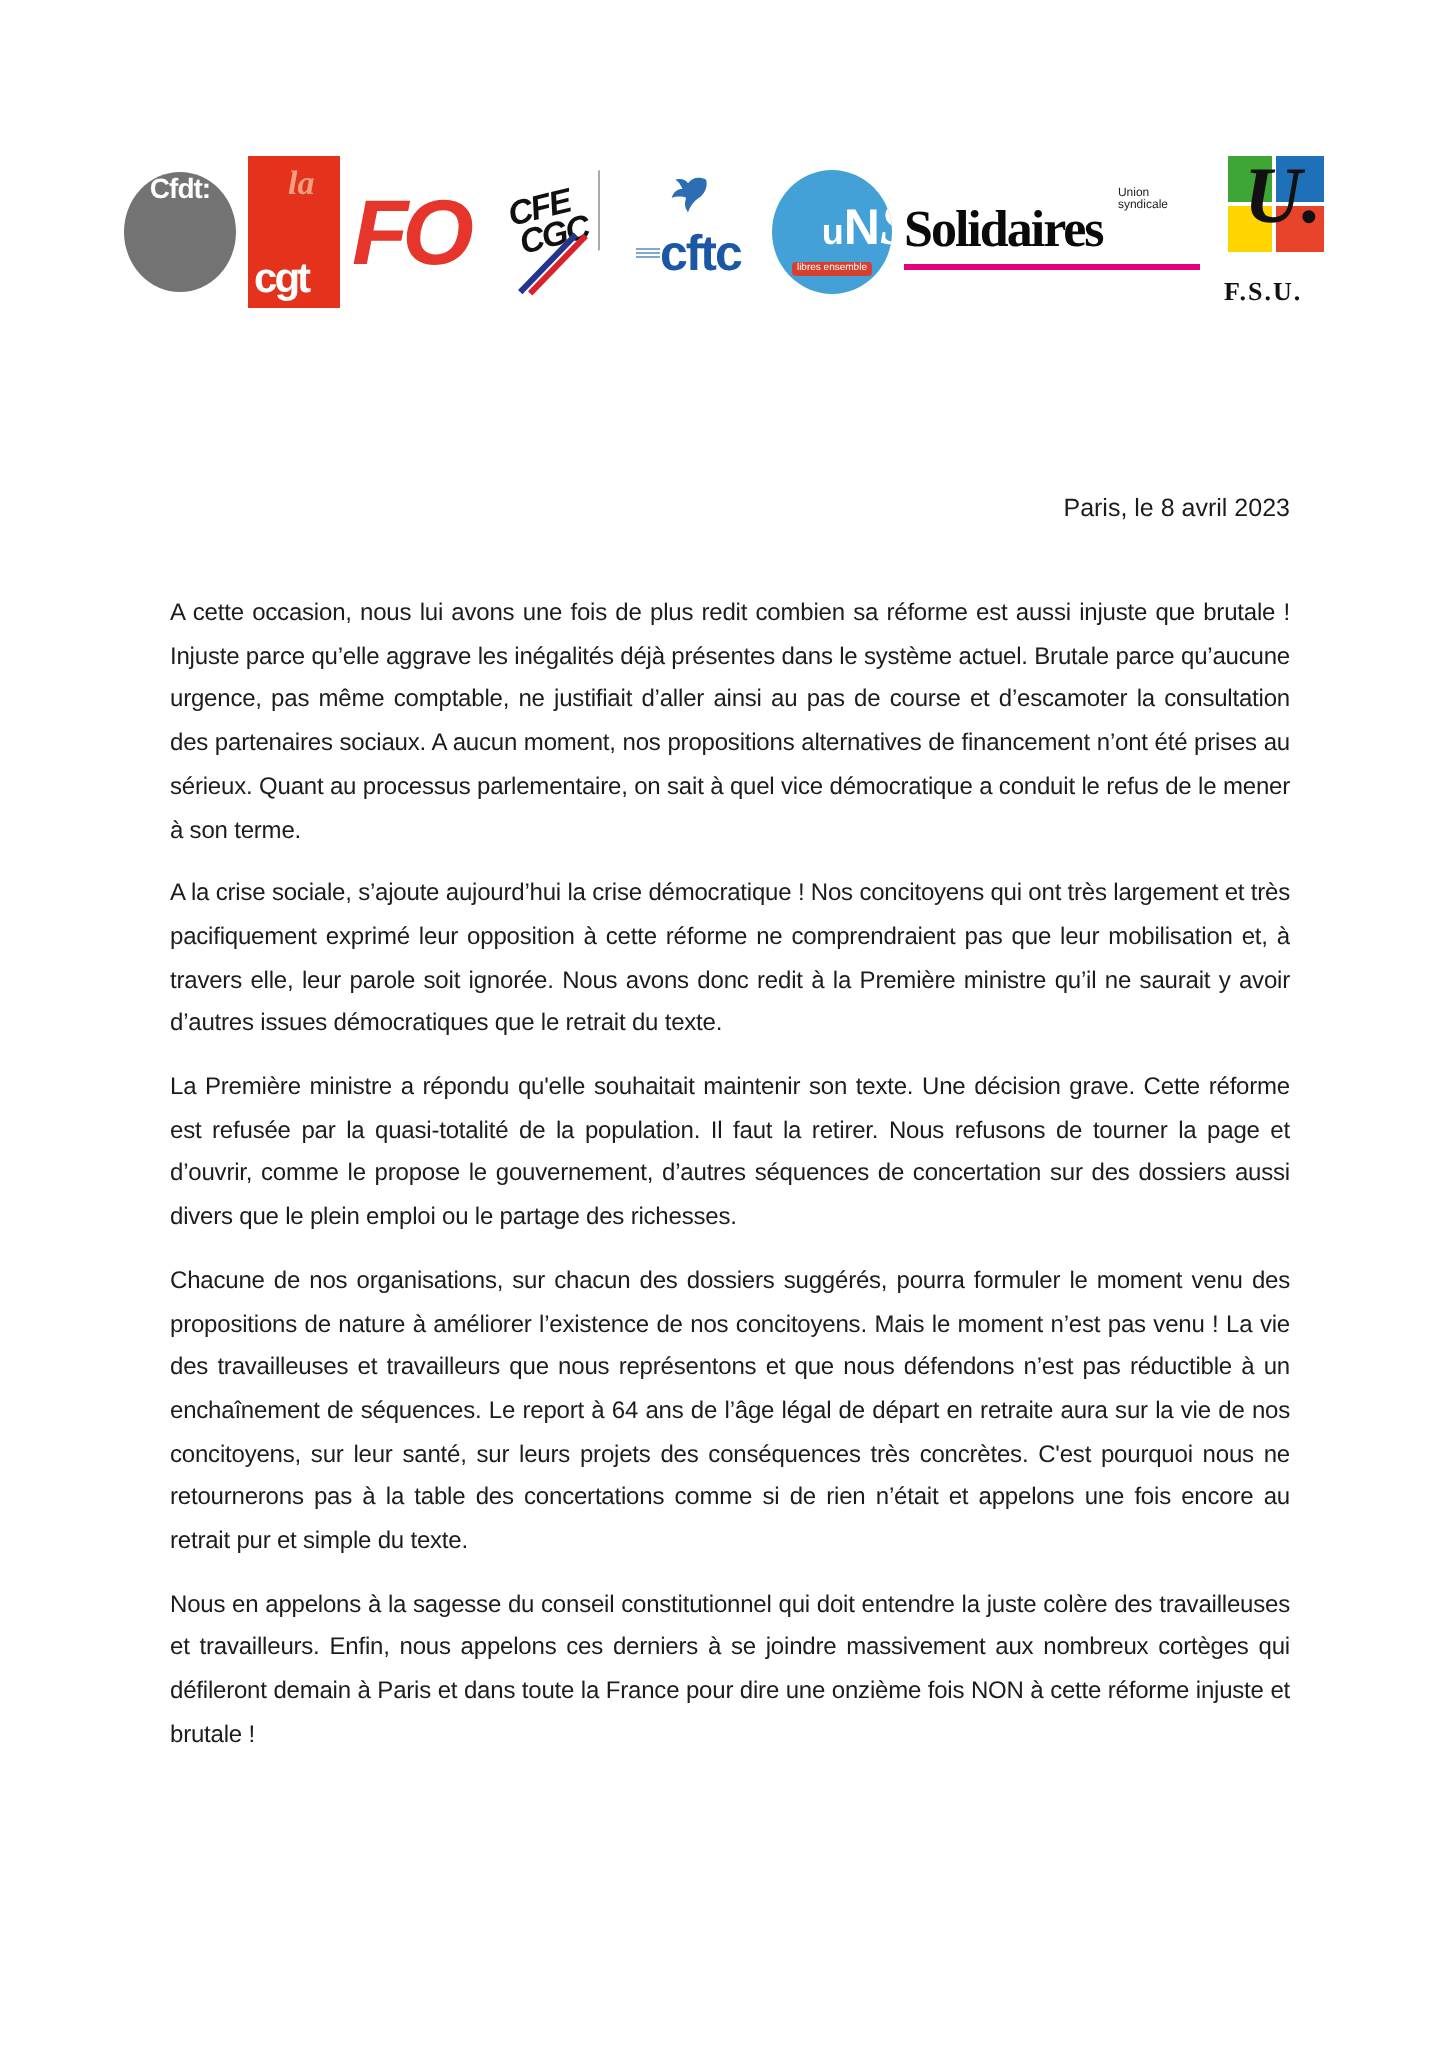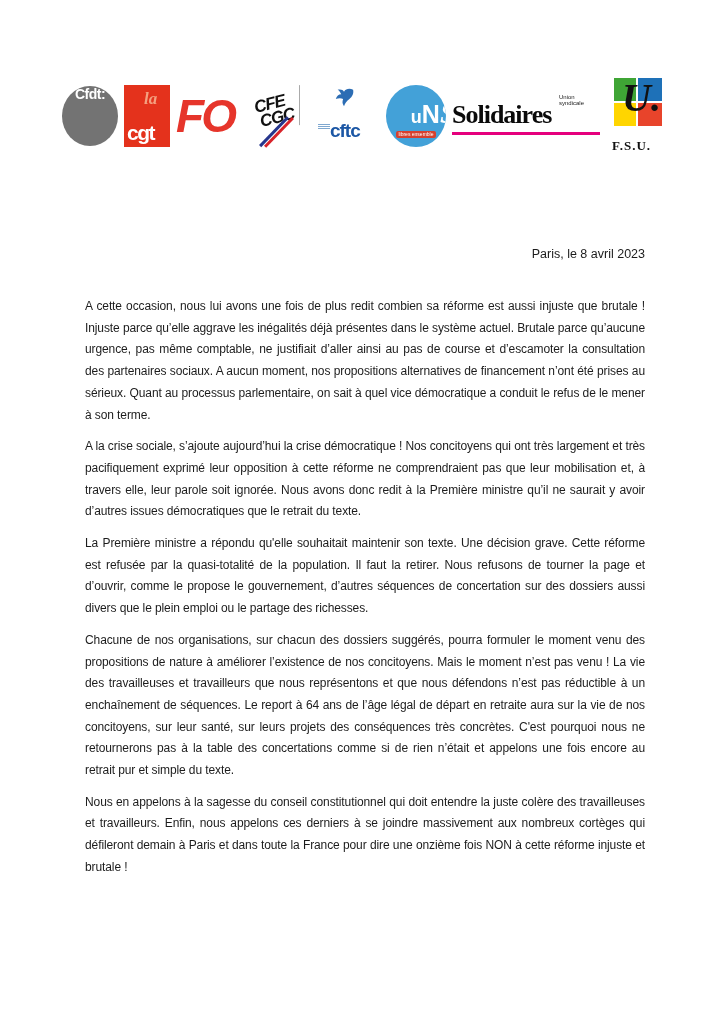--- a/index.html
+++ b/index.html
@@ -17,21 +17,21 @@
     display:flex;justify-content:space-between;align-items:center;
   }
   .logo{display:flex;flex-direction:column;align-items:center;justify-content:center;}
 
   
   .cfdt{width:56px;height:60px;background:#737373;border-radius:50%;
     display:flex;align-items:center;justify-content:flex-start;}
   .cfdt span{color:#fff;font-weight:bold;font-size:14px;letter-spacing:-0.5px;}
 
   
-  .cgt{position:relative;width:46px;height:62px;background:#E4321C;}
+  .cgt{position:relative;width:46px;height:76px;background:#E4321C;}
   .cgt .la{position:absolute;top:4px;left:20px;color:#F4A080;
     font-family:"Liberation Serif",serif;font-style:italic;font-weight:bold;font-size:17px;}
   .cgt .cgt-txt{position:absolute;bottom:2px;left:3px;color:#fff;font-weight:bold;
     font-size:21px;letter-spacing:-1.5px;text-align:center;}
 
   
   .fo span{color:#E6352B;font-weight:bold;font-style:italic;font-size:46px;
     letter-spacing:-3px;line-height:1;}
 
   
@@ -45,21 +45,21 @@
   .cfecgc .stripes{margin-top:3px;transform:rotate(-32deg);}
   .cfecgc .stripe-b{width:40px;height:3px;background:#26358C;margin-bottom:1px;}
   .cfecgc .stripe-r{width:40px;height:3px;background:#D8232A;margin-left:3px;}
 
   
   .cftc{position:relative;width:68px;height:56px;}
   .cftc svg{position:absolute;top:0;left:20px;}
   .cftc .small-marks{position:absolute;left:6px;bottom:14px;width:12px;}
   .cftc .small-marks i{display:block;height:1px;background:#7FA8D0;margin:1px 0;}
   .cftc .cftc-txt{position:absolute;bottom:4px;left:18px;color:#1C57A5;font-weight:bold;
-    font-size:19px;letter-spacing:-1px;line-height:1;}
+    font-size:25px;letter-spacing:-1px;line-height:1;}
 
   
   .unsa{position:relative;width:60px;height:62px;background:#43A1D8;border-radius:50%;
     overflow:hidden;display:flex;align-items:center;justify-content:center;}
   .unsa .txt{color:#fff;font-weight:bold;line-height:1;margin-top:-6px;padding-left:45px;}
   .unsa .u{font-size:18px;}
   .unsa .n{font-size:25px;}
   .unsa .s{font-size:30px;font-style:italic;font-family:"Liberation Serif",serif;}
   .unsa .a{font-size:19px;font-style:italic;color:#F2876F;
     font-family:"Liberation Serif",serif;}

